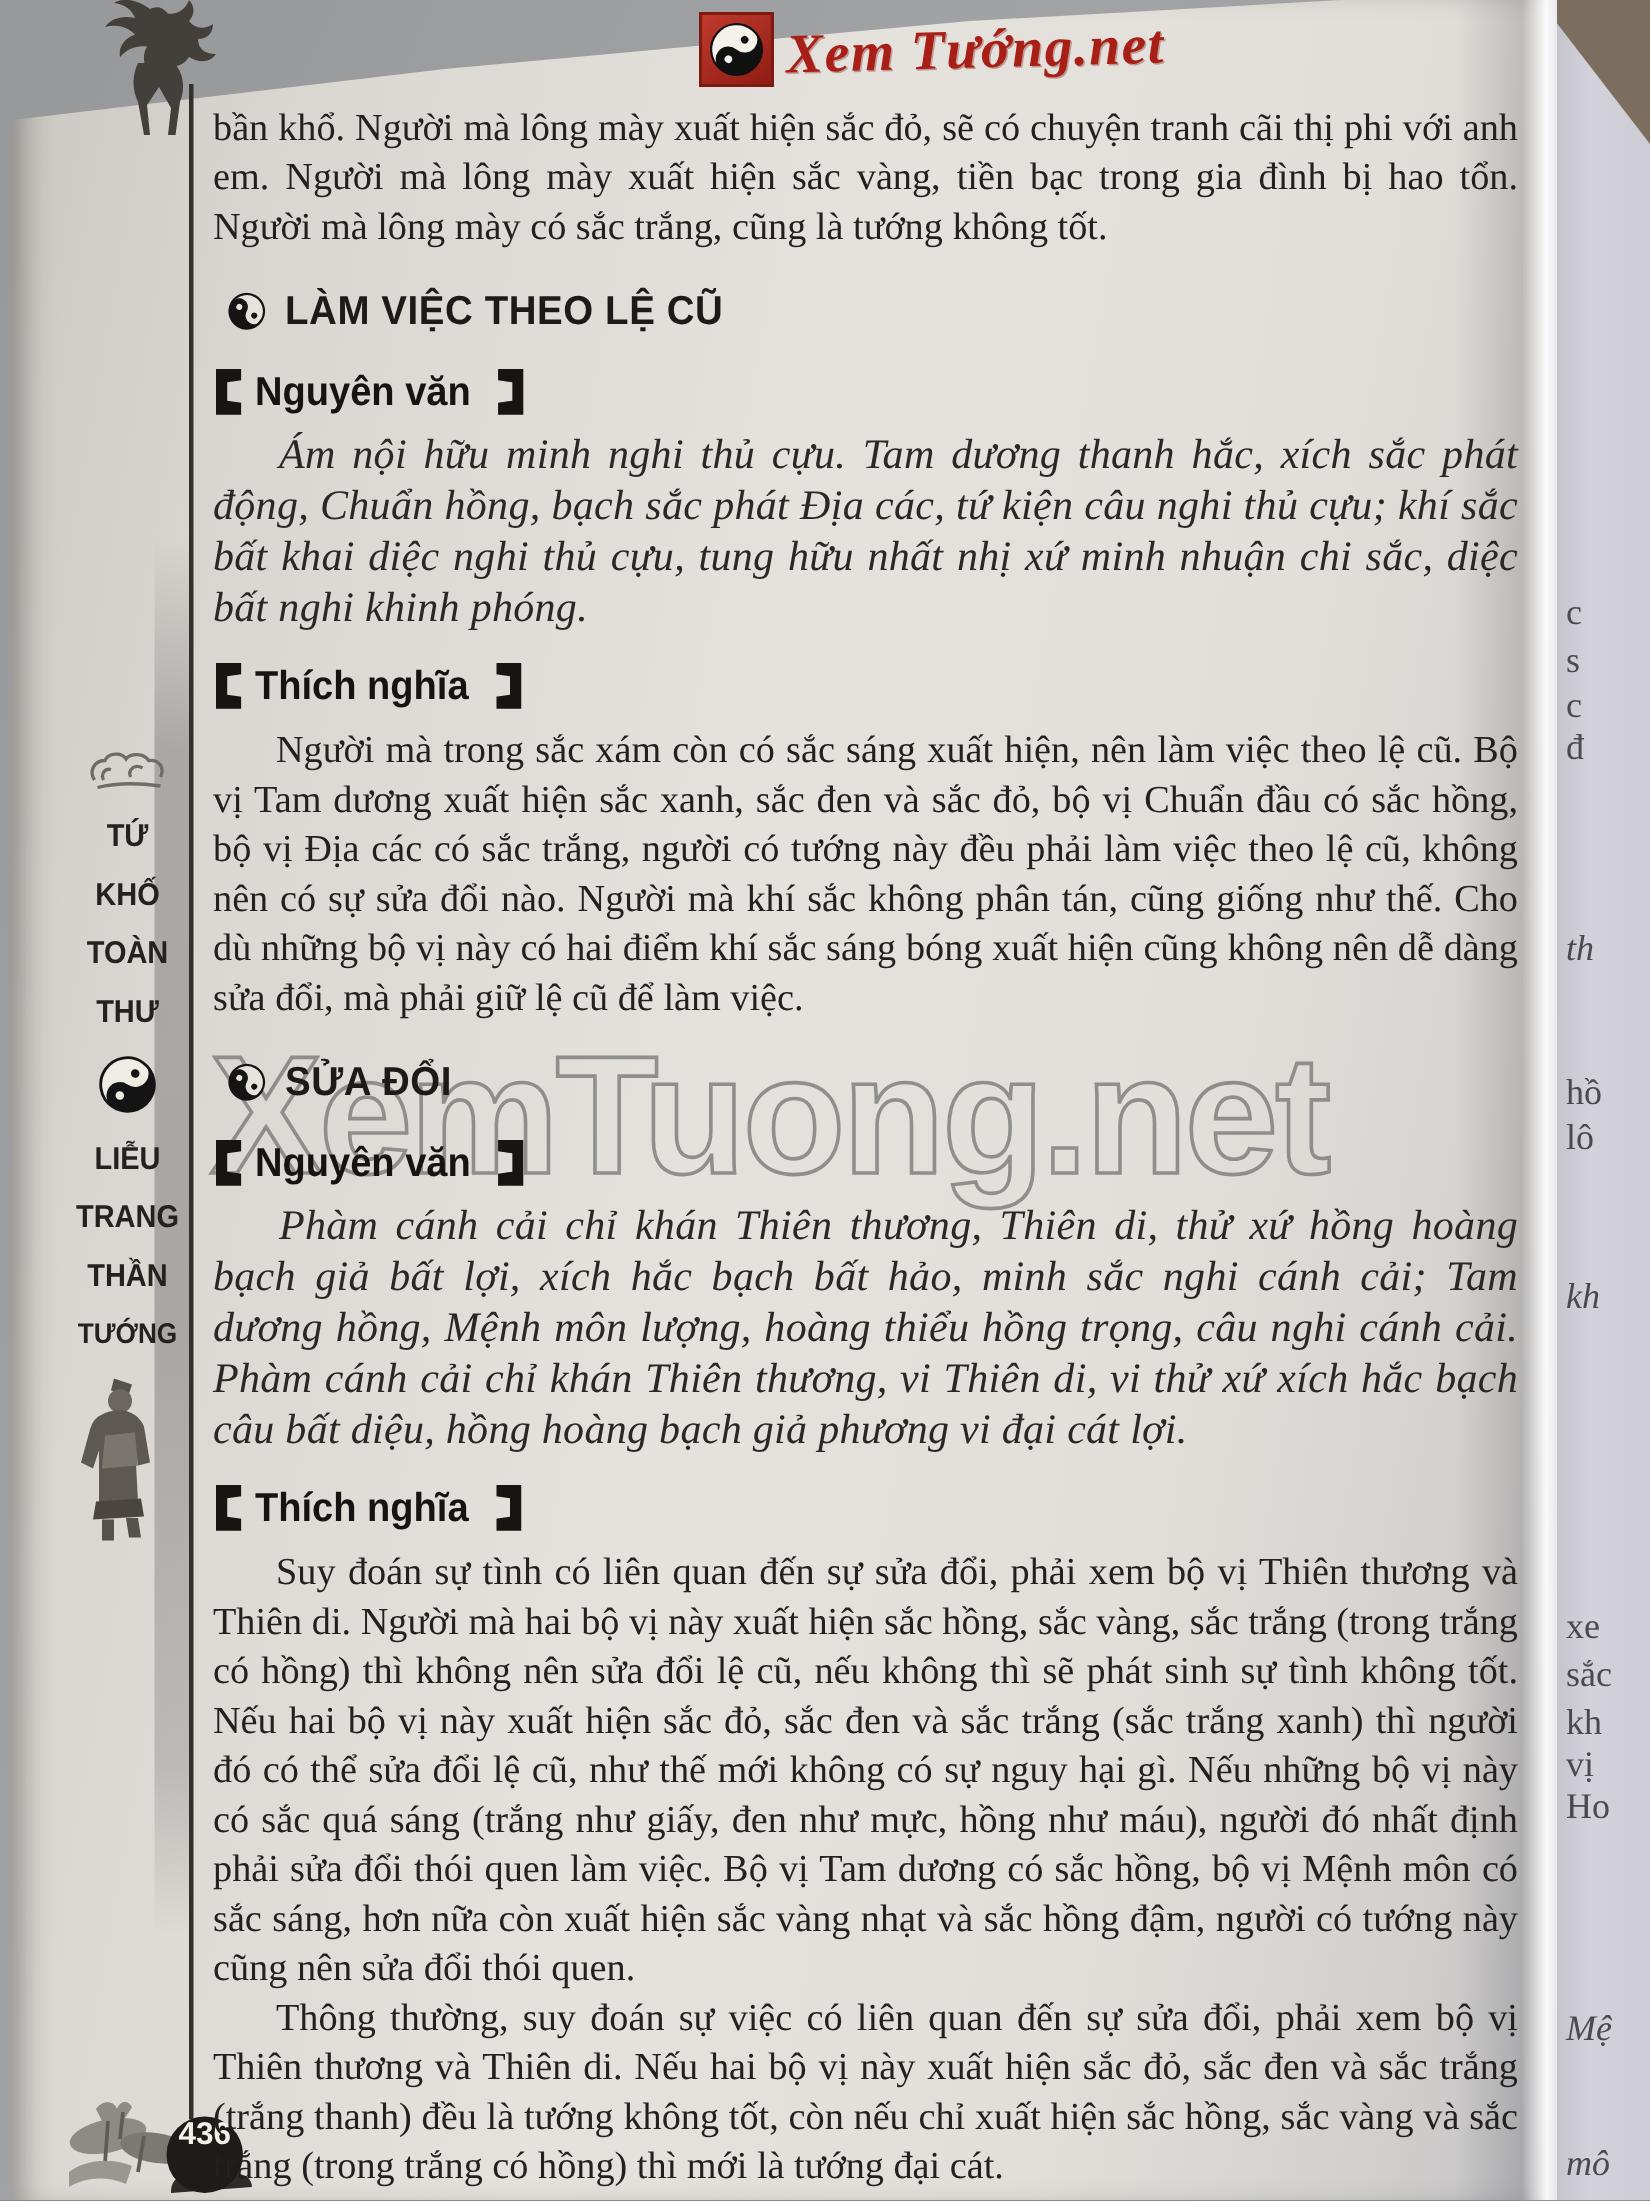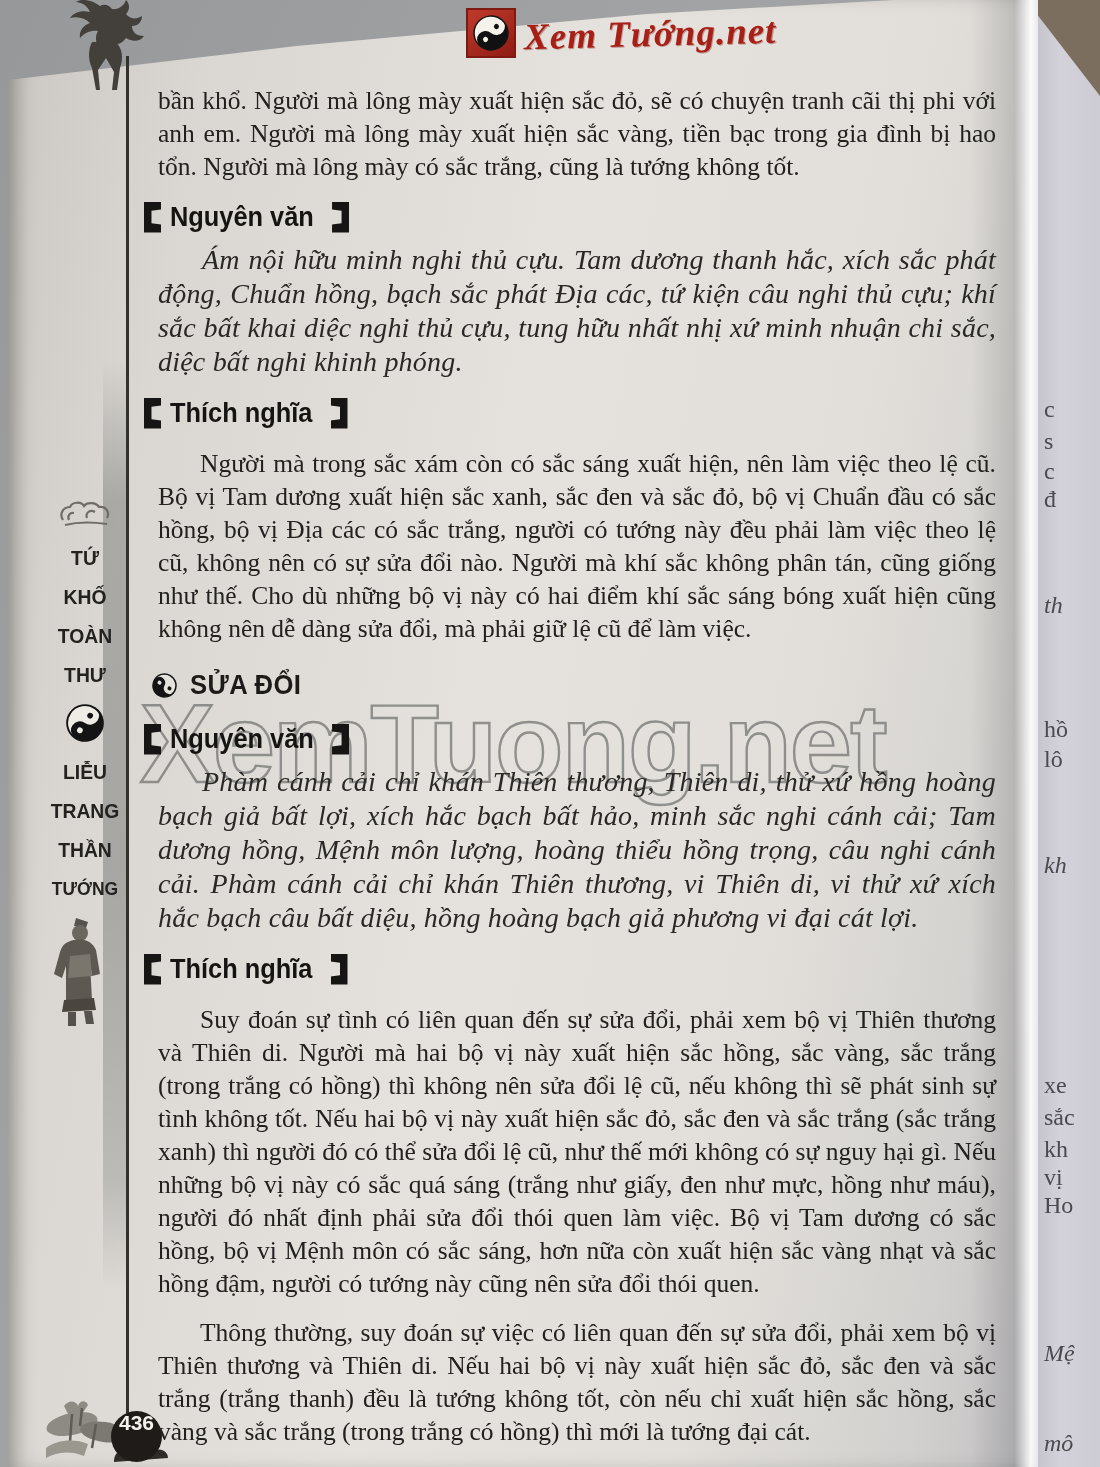--- a/index.html
+++ b/index.html
@@ -50,21 +50,21 @@
 
   .badge{position:absolute;left:111px;top:1411px;width:51px;height:51px;border-radius:50%;
          background:#1e1b18;color:#f4f1ea;font-family:"Liberation Sans",sans-serif;font-weight:bold;
          font-size:21px;display:flex;justify-content:center;z-index:6;}
   .lotus{position:absolute;left:26px;top:1396px;z-index:4;}
   .rider{position:absolute;left:52px;top:-2px;z-index:4;}
 
   
   .main{position:absolute;left:142px;top:68px;width:870px;z-index:6;
         color:#232120;text-align:justify;}
-  .main p{margin:16px;font-size:25.5px;line-height:33px;font-family:Liberation Serif, serif;}
+  .main p{margin:0;font-size:25.5px;line-height:33px;font-family:Liberation Serif, serif;}
   .main p.indent{text-indent:42px;}
   .main p.classical{font-style:italic;font-size:28px;line-height:34px;text-indent:44px;
         letter-spacing:.2px;color:#2a2826;margin-top:8px;}
   .sec-head{display:flex;align-items:center;gap:13px;margin:20px 0 2px 10px;height:40px;}
   .sec-head .t{font-family:"Liberation Sans",sans-serif;font-weight:600;font-size:27px;
         letter-spacing:.4px;transform:scaleX(.95);transform-origin:left center;white-space:nowrap;color:#1d1b1a;}
   .label{display:flex;align-items:center;gap:9px;margin:16px 0 8px 2px;height:36px;}
   .label .t{font-family:"Liberation Sans",sans-serif;font-weight:bold;font-size:27px;
         transform:scaleX(.94);transform-origin:left center;white-space:nowrap;color:#161412;}
   .lbr,.rbr{display:inline-block;width:17px;height:31px;background:#171513;flex:none;}
@@ -74,21 +74,21 @@
 </head>
 <body>
 
 <div class="photo">
 
   <div class="facing">
     <span class="frag" style="top:396px">c</span>
     <span class="frag" style="top:428px">s</span>
     <span class="frag" style="top:458px">c</span>
     <span class="frag" style="top:486px">đ</span>
-    <span class="frag it" style="top:592px">th</span>
+    <span class="frag it" style="top:620px">th</span>
     <span class="frag" style="top:716px">hồ</span>
     <span class="frag" style="top:746px">lô</span>
     <span class="frag it" style="top:852px">kh</span>
     <span class="frag" style="top:1072px">xe</span>
     <span class="frag" style="top:1104px">sắc</span>
     <span class="frag" style="top:1136px">kh</span>
     <span class="frag" style="top:1164px">vị</span>
     <span class="frag" style="top:1192px">Ho</span>
     <span class="frag it" style="top:1340px">Mệ</span>
     <span class="frag it" style="top:1430px">mô</span>
@@ -177,20 +177,31 @@
       <path d="M92 56 C96 48 106 46 112 50 C118 44 128 46 130 54 C136 52 142 56 142 62 L88 66 C88 60 90 58 92 56 Z" fill="#2e2b28"></path>
       <circle cx="104" cy="50" r="4" fill="#2e2b28"></circle>
       <path d="M20 52 C30 44 48 42 62 48 L58 60 C44 54 30 56 20 62 Z" fill="#9a978f"></path>
     </g>
   </svg>
 
   <div class="main">
 
     <p>bần khổ. Người mà lông mày xuất hiện sắc đỏ, sẽ có chuyện tranh cãi thị phi với anh em. Người mà lông mày xuất hiện sắc vàng, tiền bạc trong gia đình bị hao tổn. Người mà lông mày có sắc trắng, cũng là tướng không tốt.</p>
 
+    <div class="sec-head">
+      <svg width="25" height="25" viewBox="0 0 100 100">
+        <g transform="rotate(120 50 50)">
+          <circle cx="50" cy="50" r="46" fill="#e6e3dd" stroke="#141414" stroke-width="6"></circle>
+          <path d="M50 4 a46 46 0 0 1 0 92 a23 23 0 0 1 0 -46 a23 23 0 0 0 0 -46" fill="#141414"></path>
+          <circle cx="50" cy="27" r="8" fill="#141414"></circle>
+          <circle cx="50" cy="73" r="8" fill="#e6e3dd"></circle>
+        </g>
+      </svg>
+      <span class="t">LÀM VIỆC THEO LỆ CŨ</span>
+    </div>
 
     <div class="label">
       <span class="lbr"></span>
       <span class="t">Nguyên văn</span>
       <span class="rbr"></span>
     </div>
     <p class="classical">Ám nội hữu minh nghi thủ cựu. Tam dương thanh hắc, xích sắc phát động, Chuẩn hồng, bạch sắc phát Địa các, tứ kiện câu nghi thủ cựu; khí sắc bất khai diệc nghi thủ cựu, tung hữu nhất nhị xứ minh nhuận chi sắc, diệc bất nghi khinh phóng.</p>
 
     <div class="label">
       <span class="lbr"></span>

